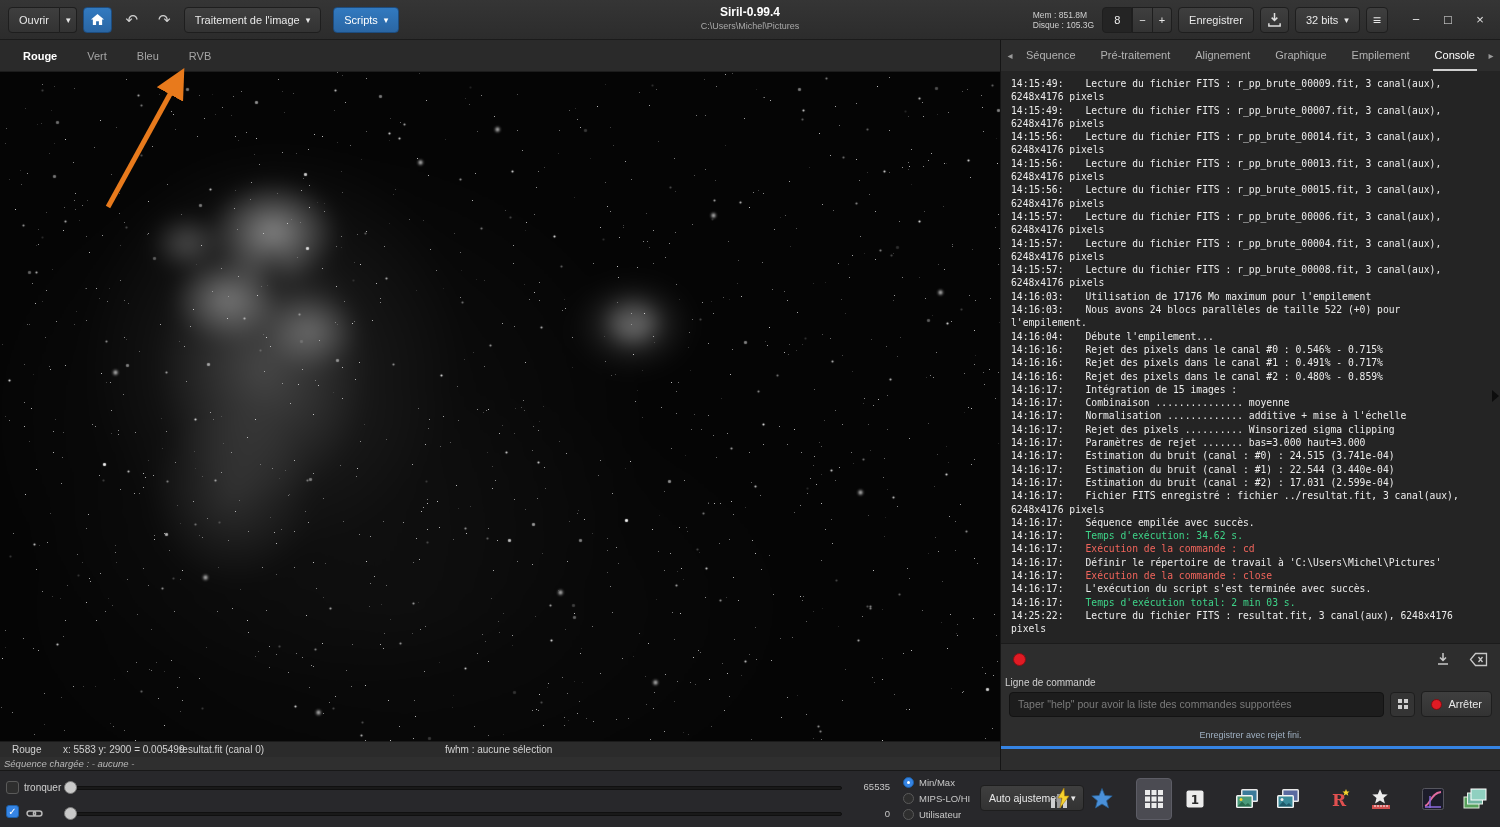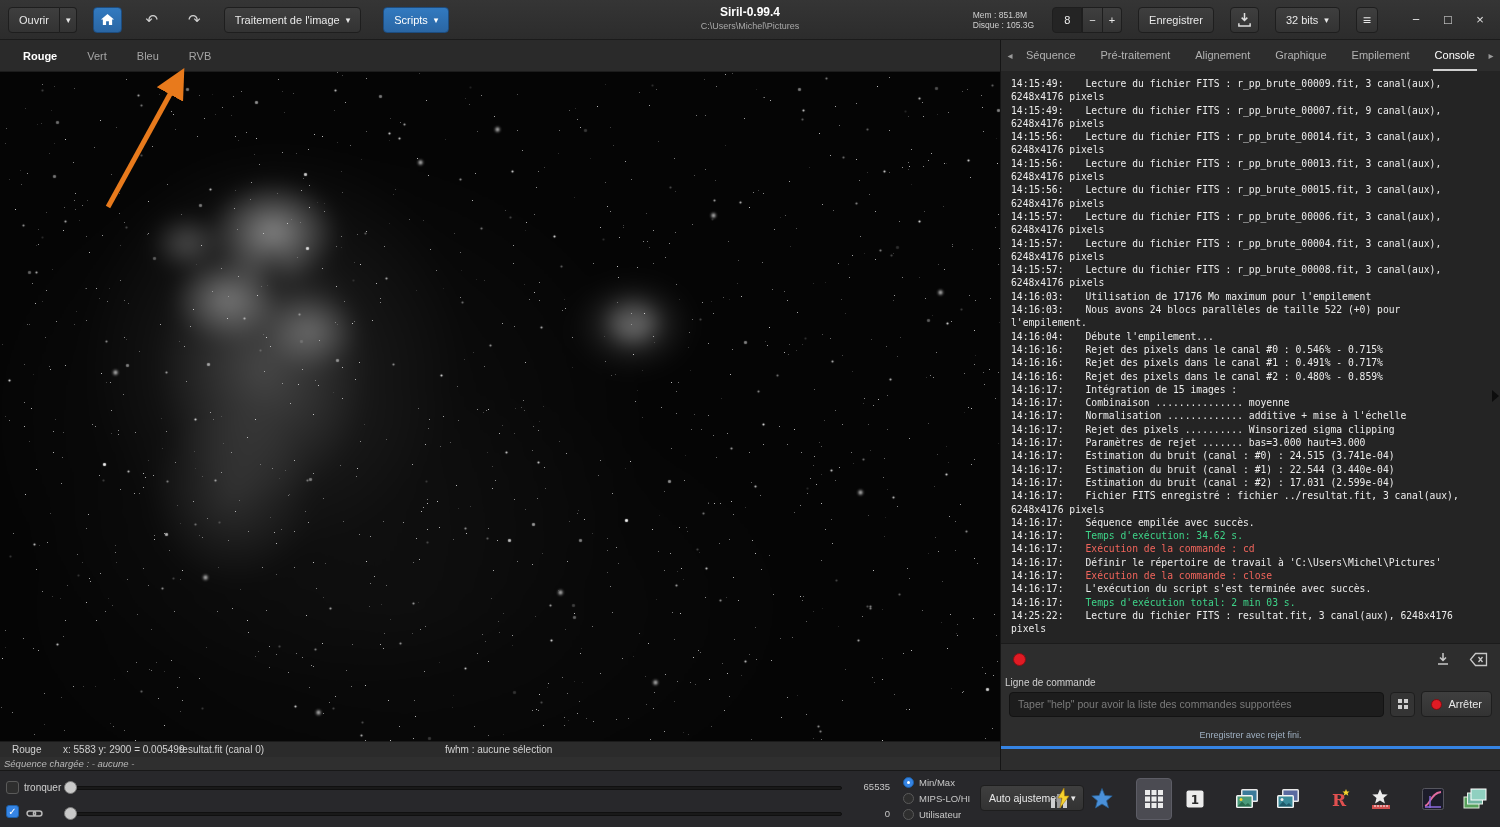--- a/index.html
+++ b/index.html
@@ -3,21 +3,21 @@
 <meta charset="utf-8">
 <style>
   html,body{margin:0;padding:0}
   body{width:1500px;height:827px;overflow:hidden;background:#2d2d2d;
        font-family:"Liberation Sans",sans-serif;color:#ddd;font-size:11px}
   *{box-sizing:border-box}
 
   
   .headerbar{height:40px;background:linear-gradient(#353535,#2c2c2c);border-bottom:1px solid #1b1b1b;
     display:flex;align-items:center;justify-content:space-between;padding:0 8px;position:relative}
-  .hl,.hr{display:flex;align-items:center;gap:16px}
+  .hl,.hr{display:flex;align-items:center;gap:6px}
   .btn{background:linear-gradient(#3f3f3f,#333);border:1px solid #1e1e1e;border-radius:4px;color:#e8e8e8;
     font-size:11px;height:26px;padding:0 10px;display:inline-flex;align-items:center;gap:6px;
     font-family:inherit;cursor:default;white-space:nowrap}
   .btn.blue{background:linear-gradient(#327ac0,#2a66a4);border-color:#1d4c7e;color:#fff}
   .btn.flat{background:transparent;border-color:transparent;font-size:15px;padding:0 6px;color:#cfcfcf}
   .btn.narrow{padding:0 6px}
   .btn .chev{font-size:9px;color:inherit}
   .btn-group{display:inline-flex}
   .btn-group .btn{border-radius:0}
   .btn-group .btn:first-child{border-radius:4px 0 0 4px}
@@ -245,21 +245,21 @@
 
           <div class="rtab active">Console</div>
         </div>
       <span class="tab-arrow">▸</span>
     </div>
 
     <div class="console">
 
         <div class="cline"><span class="ct">14:15:49:</span><span class="cm">Lecture du fichier FITS : r_pp_brute_00009.fit, 3 canal(aux), 6248x4176 pixels</span></div>
 
-        <div class="cline"><span class="ct">14:15:49:</span><span class="cm">Lecture du fichier FITS : r_pp_brute_00007.fit, 9 canal(aux), 6248x4176 pixels</span></div>
+        <div class="cline"><span class="ct">14:15:49:</span><span class="cm">Lecture du fichier FITS : r_pp_brute_00007.fit, 3 canal(aux), 6248x4176 pixels</span></div>
 
         <div class="cline"><span class="ct">14:15:56:</span><span class="cm">Lecture du fichier FITS : r_pp_brute_00014.fit, 3 canal(aux), 6248x4176 pixels</span></div>
 
         <div class="cline"><span class="ct">14:15:56:</span><span class="cm">Lecture du fichier FITS : r_pp_brute_00013.fit, 3 canal(aux), 6248x4176 pixels</span></div>
 
         <div class="cline"><span class="ct">14:15:56:</span><span class="cm">Lecture du fichier FITS : r_pp_brute_00015.fit, 3 canal(aux), 6248x4176 pixels</span></div>
 
         <div class="cline"><span class="ct">14:15:57:</span><span class="cm">Lecture du fichier FITS : r_pp_brute_00006.fit, 3 canal(aux), 6248x4176 pixels</span></div>
 
         <div class="cline"><span class="ct">14:15:57:</span><span class="cm">Lecture du fichier FITS : r_pp_brute_00004.fit, 3 canal(aux), 6248x4176 pixels</span></div>

